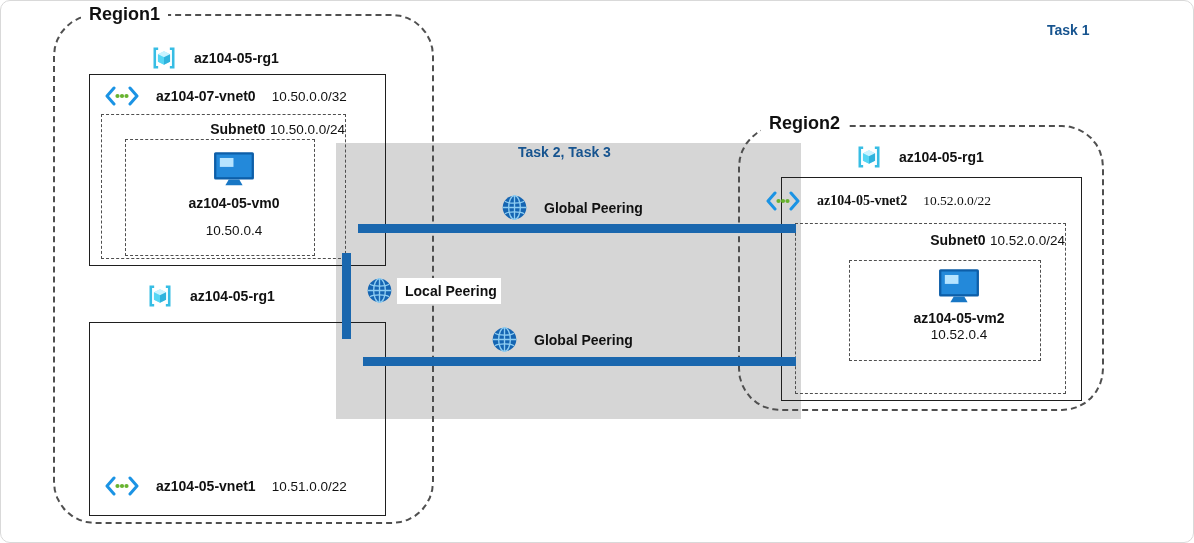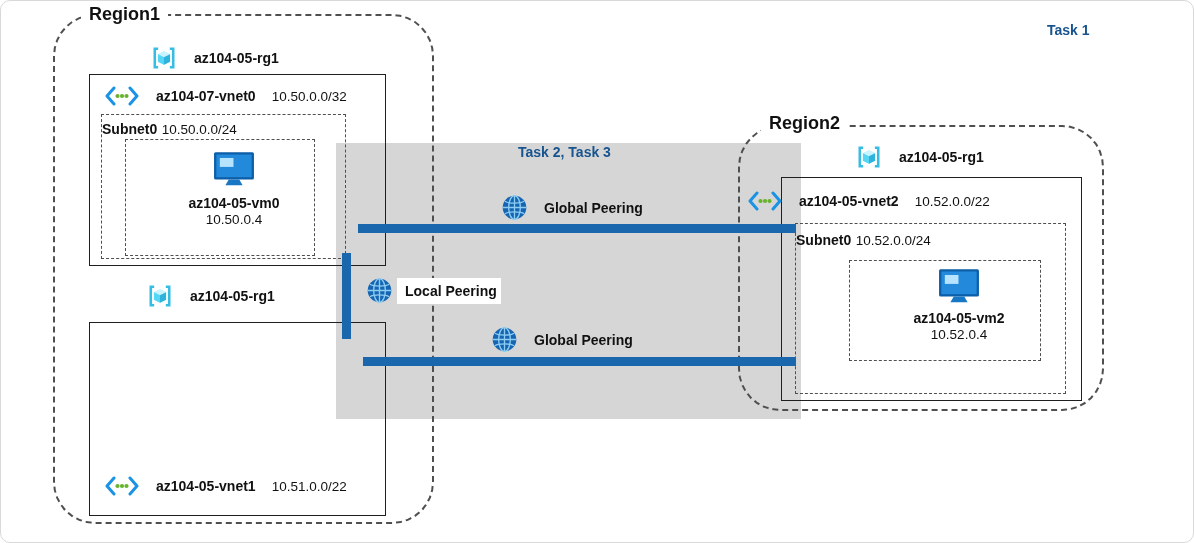--- a/index.html
+++ b/index.html
@@ -19,21 +19,21 @@
   .solid-box{border:1.4px solid #1f1f1f;z-index:2;background:transparent;box-sizing:border-box;}
   .dashed-box{border:1.4px dashed #4f4f4f;z-index:2;background:transparent;box-sizing:border-box;}
   .row{display:flex;align-items:center;gap:16px;z-index:4;}
   .name{font-weight:bold;font-size:14px;color:#111;white-space:nowrap;}
   .cidr{font-size:13.5px;color:#111;white-space:nowrap;}
   .region-label{font-weight:bold;font-size:18px;background:#fff;padding:0 8px;z-index:3;white-space:nowrap;}
   .task-label{font-weight:bold;font-size:14px;color:var(--taskc);z-index:4;white-space:nowrap;}
   .peer-line{background:var(--peer);z-index:3;}
   .peer-label{font-weight:bold;font-size:14px;color:#111;white-space:nowrap;}
   .local-tag{background:#fff;padding:5px 4px 5px 8px;}
-  .subnet-title{text-align:left;margin-top:5px;}
+  .subnet-title{text-align:right;margin-top:5px;}
   .subnet-title .name,.subnet-title .cidr{display:inline;}
   .vm-box{display:flex;flex-direction:column;align-items:center;z-index:2;padding-left:28px;}
   .icon-rg{width:28px;height:28px;flex:0 0 auto;}
   .icon-vnet{width:36px;height:20px;flex:0 0 auto;}
   .icon-vm{width:42px;height:36px;}
   .icon-globe{width:27px;height:27px;flex:0 0 auto;}
 </style>
 </head>
 <body>
 
@@ -104,21 +104,21 @@
       <span class="name">Subnet0</span>
       <span class="cidr">10.50.0.0/24</span>
     </div>
   </div>
 
   <div class="abs dashed-box vm-box" style="left:124px;top:138px;width:190px;height:117px;padding-top:11px;">
     <svg class="icon-vm">
         <use href="#sym-vm"></use>
       </svg>
     <div class="name" style="margin-top:8px;">az104-05-vm0</div>
-    <div class="cidr" style="margin-top:1px;">10.50.0.4</div>
+    <div class="cidr" style="margin-top:12px;">10.50.0.4</div>
   </div>
 
   <div class="abs row" style="left:145px;top:281px;">
     <svg class="icon-rg">
         <use href="#sym-rg"></use>
       </svg>
     <span class="name">az104-05-rg1</span>
   </div>
   <div class="abs solid-box" style="left:88px;top:321px;width:297px;height:194px;"></div>
 
@@ -133,21 +133,21 @@
   </div>
 
   <div class="abs row" style="left:854px;top:142px;">
     <svg class="icon-rg">
         <use href="#sym-rg"></use>
       </svg>
     <span class="name">az104-05-rg1</span>
   </div>
   <div class="abs solid-box" style="left:780px;top:176px;width:301px;height:224px;"></div>
 
-  <div class="abs row" style="left:746px;top:190px;">
+  <div class="abs row" style="left:764px;top:190px;font-family:Liberation Serif, serif;">
     <svg class="icon-vnet">
         <use href="#sym-vnet"></use>
       </svg>
     <span class="name">az104-05-vnet2</span>
     <span class="cidr">10.52.0.0/22</span>
   </div>
 
   <div class="abs dashed-box" style="left:794px;top:222px;width:271px;height:171px;">
     <div class="subnet-title" style="margin-top:7px;">
       <span class="name">Subnet0</span>

